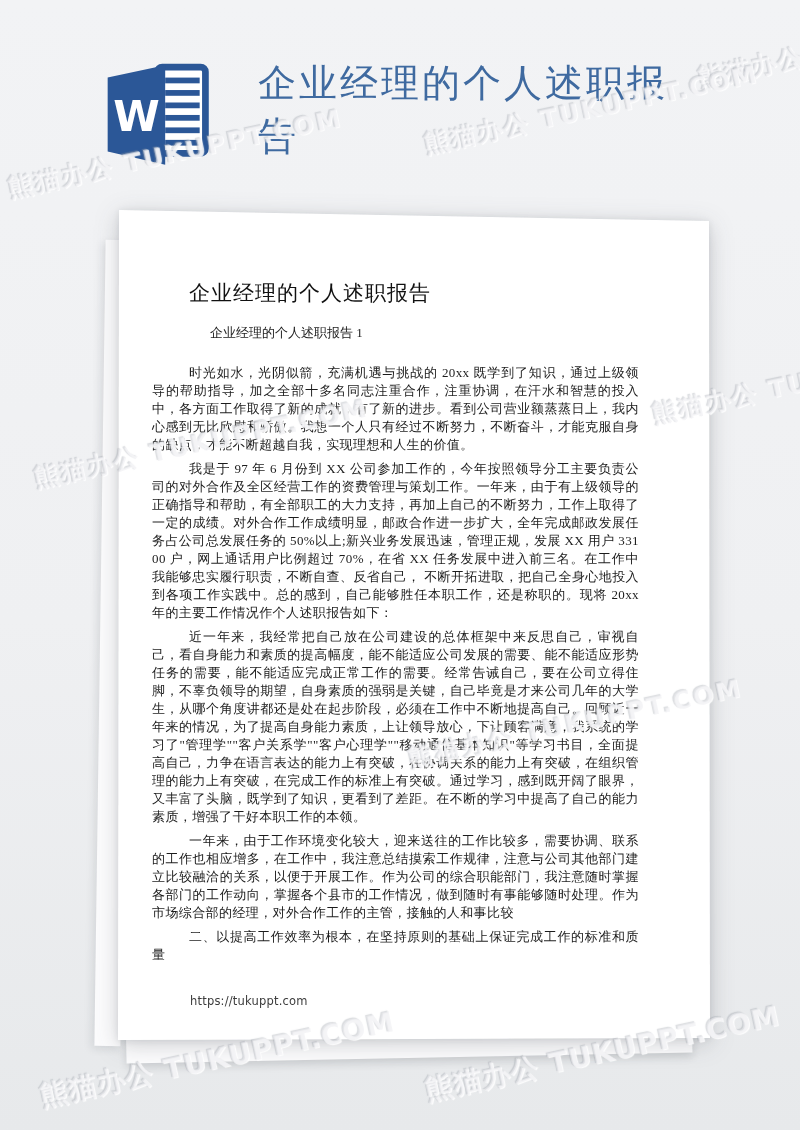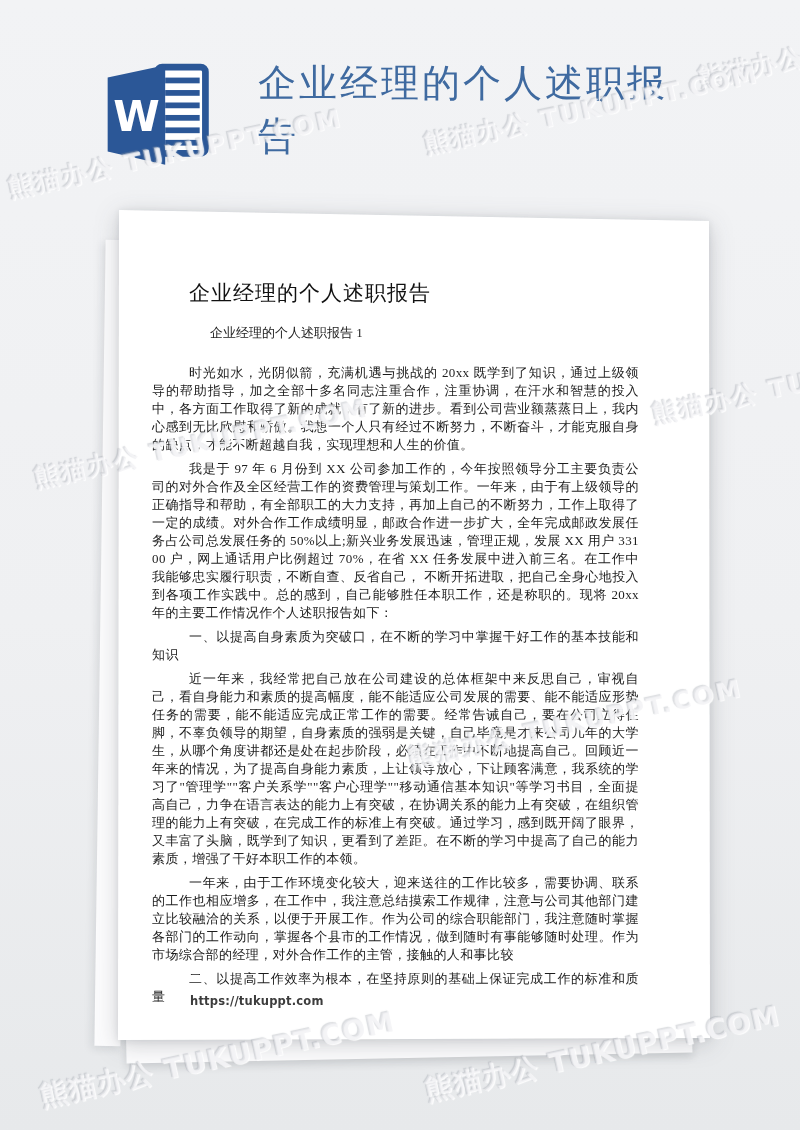--- a/index.html
+++ b/index.html
@@ -65,21 +65,21 @@
   }
   .doc-block {
     margin: 0 0 6px 0;
     font-size: 13px; line-height: 18px; letter-spacing: 0.4px;
     text-align: justify; text-indent: 37px;
     word-break: break-all;
   }
   .doc-footer-url {
     position: absolute; left: 72px; bottom: 34px;
     font-family: "DejaVu Sans", "Liberation Sans", sans-serif;
-    font-size: 11.5px; font-weight: 700; color: #3c3c3c; letter-spacing: 0.2px;
+    font-size: 11.5px; font-weight: 400; color: #3c3c3c; letter-spacing: 0.2px;
   }
 
   
   .wm {
     position: absolute; z-index: 6;
     font-family: "DejaVu Sans", "Liberation Sans", sans-serif;
     font-weight: 700; font-size: 25px; letter-spacing: 2px;
     white-space: nowrap; pointer-events: none;
     transform: rotate(-12deg); transform-origin: left center;
     color: rgba(236,237,240,0.55);
@@ -129,20 +129,19 @@
 <div class="sliver sliver-left"></div>
 <div class="sliver sliver-bottom"></div>
 
 <div class="page-wrap">
   <div class="page">
     <div class="doc-body">
       <h1 class="doc-title">企业经理的个人述职报告</h1>
       <div class="doc-subtitle">企业经理的个人述职报告 1</div>
       <p class="doc-block">时光如水，光阴似箭，充满机遇与挑战的 20xx 既学到了知识，通过上级领导的帮助指导，加之全部十多名同志注重合作，注重协调，在汗水和智慧的投入中，各方面工作取得了新的成就，有了新的进步。看到公司营业额蒸蒸日上，我内心感到无比欣慰和骄傲。我想一个人只有经过不断努力，不断奋斗，才能克服自身的缺点，才能不断超越自我，实现理想和人生的价值。</p>
       <p class="doc-block">我是于 97 年 6 月份到 XX 公司参加工作的，今年按照领导分工主要负责公司的对外合作及全区经营工作的资费管理与策划工作。一年来，由于有上级领导的正确指导和帮助，有全部职工的大力支持，再加上自己的不断努力，工作上取得了一定的成绩。对外合作工作成绩明显，邮政合作进一步扩大，全年完成邮政发展任务占公司总发展任务的 50%以上;新兴业务发展迅速，管理正规，发展 XX 用户 33100 户，网上通话用户比例超过 70%，在省 XX 任务发展中进入前三名。在工作中我能够忠实履行职责，不断自查、反省自己， 不断开拓进取，把自己全身心地投入到各项工作实践中。总的感到，自己能够胜任本职工作，还是称职的。现将 20xx 年的主要工作情况作个人述职报告如下：</p>
-      <p class="doc-block doc-heading">一、以提高自身素质为突破口，在不断的学习中掌握干好工作的基本技能和知识</p>
       <p class="doc-block">近一年来，我经常把自己放在公司建设的总体框架中来反思自己，审视自己，看自身能力和素质的提高幅度，能不能适应公司发展的需要、能不能适应形势任务的需要，能不能适应完成正常工作的需要。经常告诫自己，要在公司立得住脚，不辜负领导的期望，自身素质的强弱是关键，自己毕竟是才来公司几年的大学生，从哪个角度讲都还是处在起步阶段，必须在工作中不断地提高自己。回顾近一年来的情况，为了提高自身能力素质，上让领导放心，下让顾客满意，我系统的学习了"管理学""客户关系学""客户心理学""移动通信基本知识"等学习书目，全面提高自己，力争在语言表达的能力上有突破，在协调关系的能力上有突破，在组织管理的能力上有突破，在完成工作的标准上有突破。通过学习，感到既开阔了眼界，又丰富了头脑，既学到了知识，更看到了差距。在不断的学习中提高了自己的能力素质，增强了干好本职工作的本领。</p>
       <p class="doc-block">一年来，由于工作环境变化较大，迎来送往的工作比较多，需要协调、联系的工作也相应增多，在工作中，我注意总结摸索工作规律，注意与公司其他部门建立比较融洽的关系，以便于开展工作。作为公司的综合职能部门，我注意随时掌握各部门的工作动向，掌握各个县市的工作情况，做到随时有事能够随时处理。作为市场综合部的经理，对外合作工作的主管，接触的人和事比较</p>
       <p class="doc-block doc-heading">二、以提高工作效率为根本，在坚持原则的基础上保证完成工作的标准和质量</p>
       <div class="doc-footer-url">https://tukuppt.com</div>
     </div>
   </div>
 </div>
 
 </body></html>

